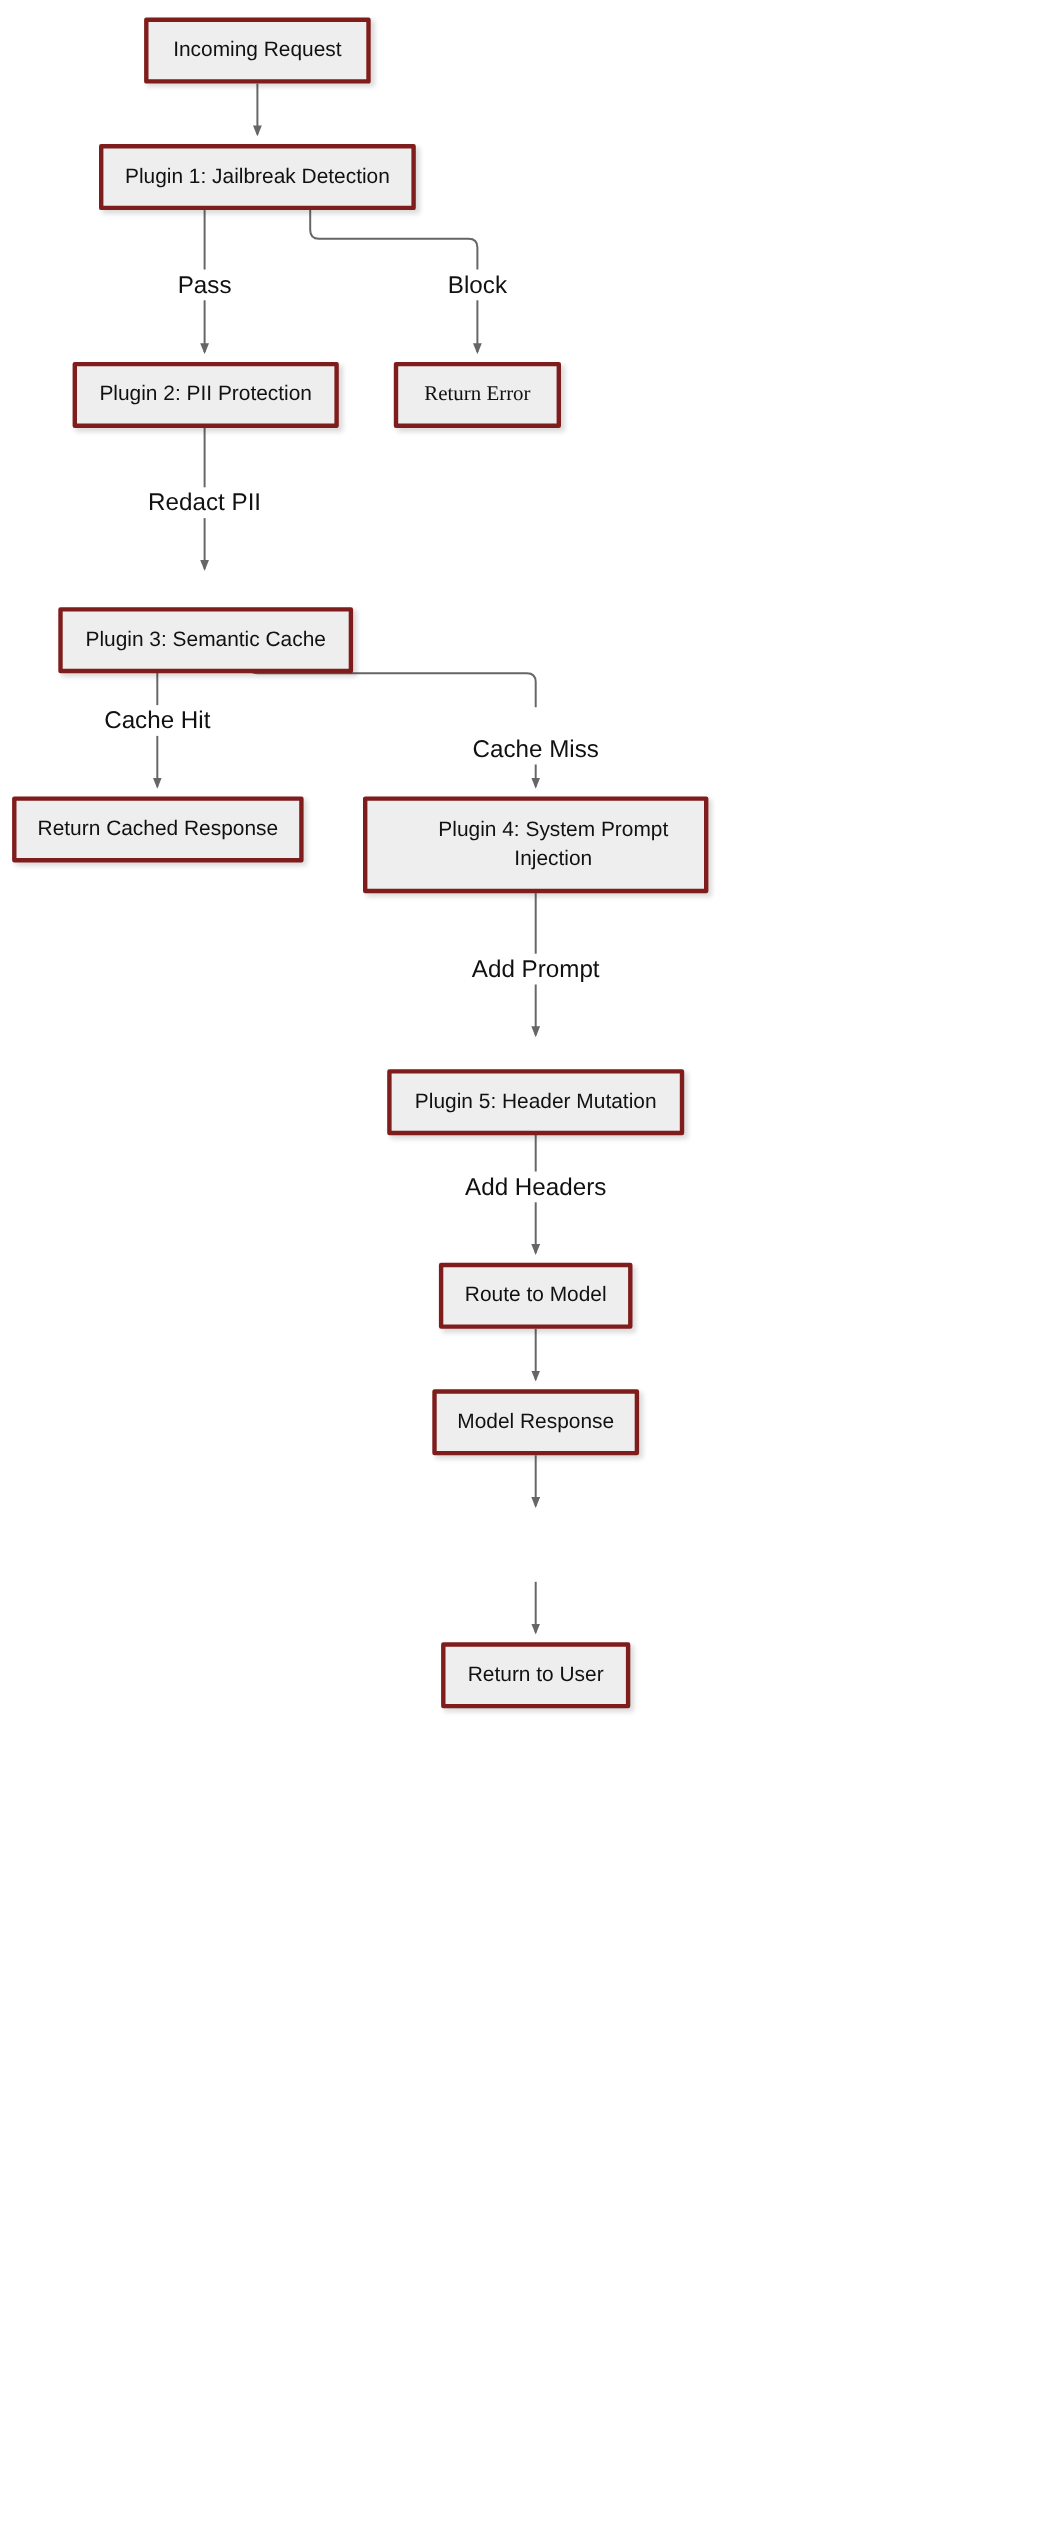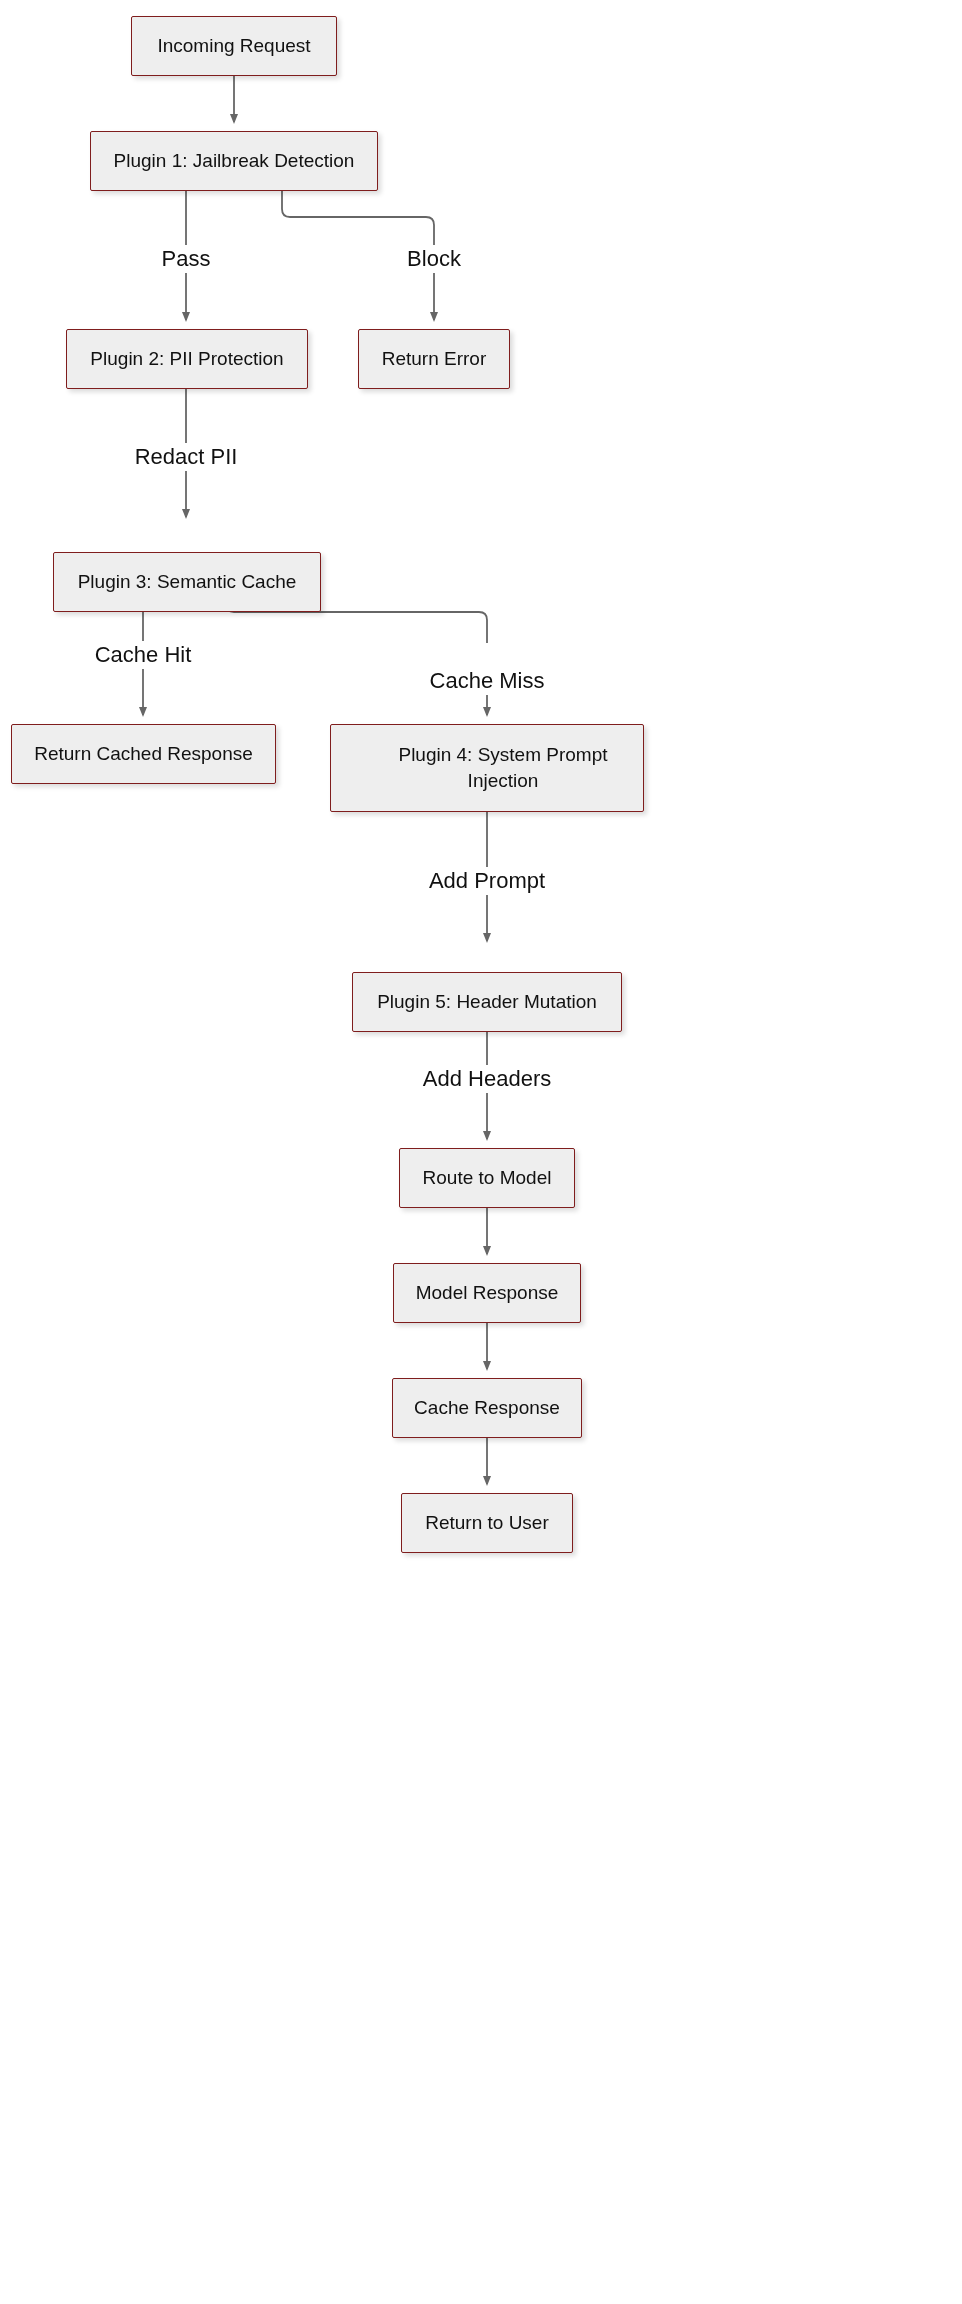--- a/index.html
+++ b/index.html
@@ -22,21 +22,21 @@
     left: 0;
     top: 0;
     width: 962px;
     height: 2304px;
     pointer-events: none;
   }
   .node {
     position: absolute;
     box-sizing: border-box;
     background: #eeeeee;
-    border: 1px solid #7f1d1d;
+    border: 4px solid #7f1d1d;
     border-radius: 2px;
     box-shadow: 3px 3px 5px rgba(0,0,0,0.14);
     display: flex;
     align-items: center;
     justify-content: center;
     text-align: center;
     color: #111111;
     font-size: 19px;
     line-height: 1.35;
     font-family: "Liberation Sans", sans-serif;
@@ -107,21 +107,21 @@
   </div>
 
   <div class="node" style="left:90px; top:131px; width:288px; height:60px;">
     <span>Plugin 1: Jailbreak Detection</span>
   </div>
 
   <div class="node" style="left:66px; top:329px; width:242px; height:60px;">
     <span>Plugin 2: PII Protection</span>
   </div>
 
-  <div class="node" style="left:358px; top:329px; width:152px; height:60px;">
+  <div class="node" style="left:358px; top:329px; width:152px; height:60px;font-family:Liberation Serif, serif;">
     <span>Return Error</span>
   </div>
 
   <div class="node" style="left:53px; top:552px; width:268px; height:60px;">
     <span>Plugin 3: Semantic Cache</span>
   </div>
 
   <div class="node" style="left:11px; top:724px; width:265px; height:60px;">
     <span>Return Cached Response</span>
   </div>
@@ -135,23 +135,20 @@
   </div>
 
   <div class="node" style="left:399px; top:1148px; width:176px; height:60px;">
     <span>Route to Model</span>
   </div>
 
   <div class="node" style="left:393px; top:1263px; width:188px; height:60px;">
     <span>Model Response</span>
   </div>
 
-  <div class="node" style="left:392px; top:1378px; width:190px; height:60px;">
-    <span>Cache Response</span>
-  </div>
 
   <div class="node" style="left:401px; top:1493px; width:172px; height:60px;">
     <span>Return to User</span>
   </div>
 
   <div class="edge-label" style="left:186px; top:259px;">Pass</div>
 
   <div class="edge-label" style="left:434px; top:259px;">Block</div>
 
   <div class="edge-label" style="left:186px; top:457px;">Redact PII</div>

